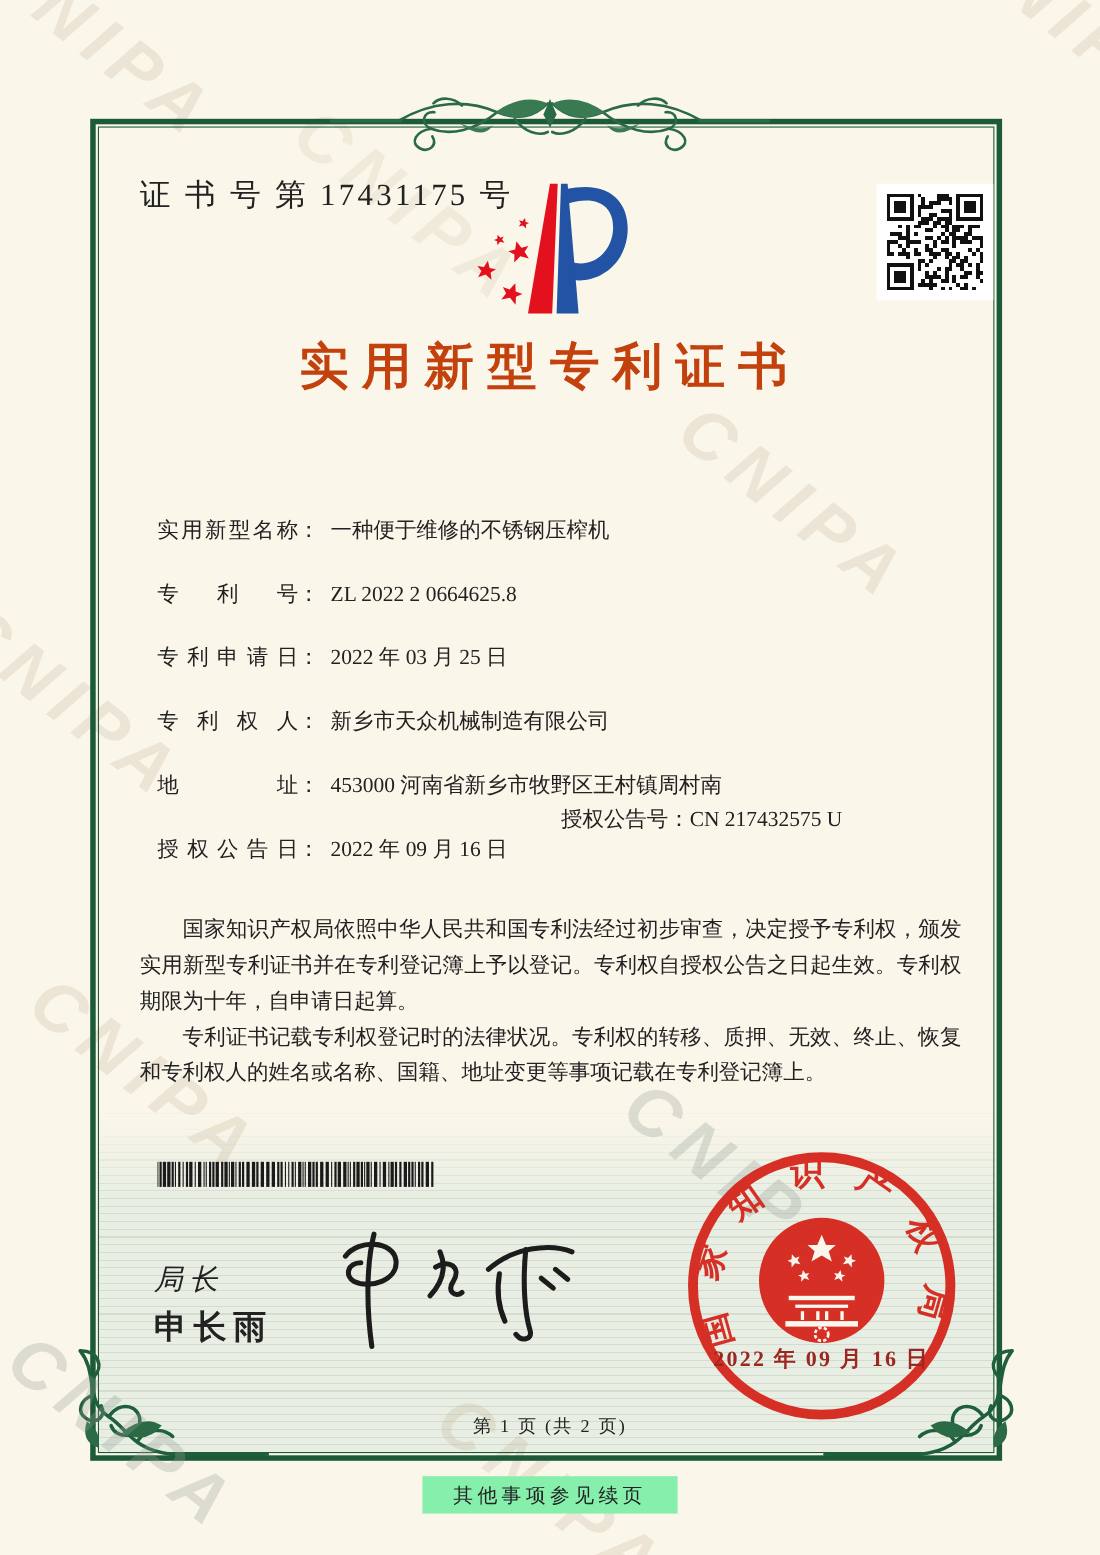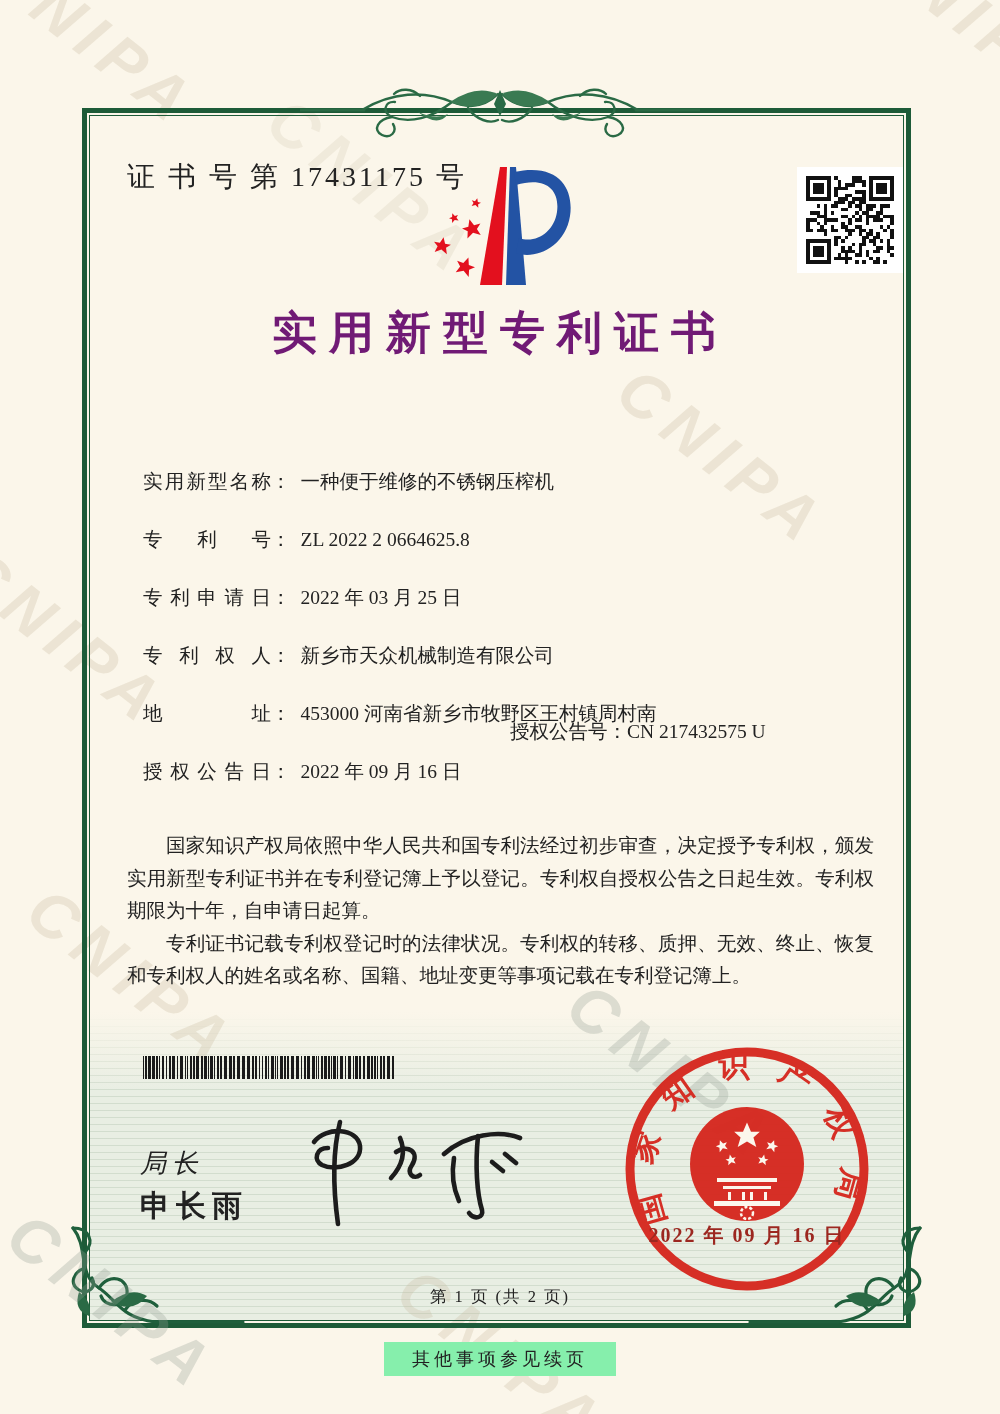--- a/index.html
+++ b/index.html
@@ -45,33 +45,33 @@
   .cert-no{
     position:absolute;left:127px;top:158px;font-size:28px;letter-spacing:3px;z-index:4;
   }
   .logo{position:absolute;left:420px;top:162px;z-index:4;}
   .qr-box{
     position:absolute;left:797px;top:167px;width:106px;height:106px;background:#fff;
     z-index:4;display:flex;align-items:center;justify-content:center;
   }
   .doc-title{
     position:absolute;left:0;top:303px;width:1000px;text-align:center;
-    font-size:45px;font-weight:bold;letter-spacing:12px;color:#701a75;z-index:4;
+    font-size:45px;font-weight:bold;letter-spacing:12px;color:#c2410c;z-index:4;
   }
   
   .fields{position:absolute;left:143px;top:428px;width:745px;z-index:4;font-size:19.5px;}
   .field-row{position:relative;height:24px;margin-bottom:34px;white-space:nowrap;}
   .flabel{
     display:inline-block;width:128px;text-align:justify;text-align-last:justify;
     vertical-align:baseline;
     margin-top:40px;
   }
   .fcolon{display:inline-block;}
   .fvalue{margin-left:10px;}
-  .grant-col2{position:absolute;left:367px;top:0;}
+  .grant-col2{position:absolute;left:367px;top:13px;}
   
   .body-text{
     position:absolute;left:127px;top:830px;width:747px;z-index:4;
     font-size:19.5px;line-height:32.5px;text-align:justify;
   }
   .body-text p{margin:0;text-indent:2em;}
   
   .barcode{position:absolute;left:143px;top:1056px;z-index:4;}
   .sig-title{position:absolute;left:140px;top:1146px;font-size:26px;letter-spacing:6px;z-index:4;font-style:italic;}
   .sig-name{position:absolute;left:140px;top:1186px;font-size:30px;letter-spacing:6px;z-index:4;font-weight:bold;}

